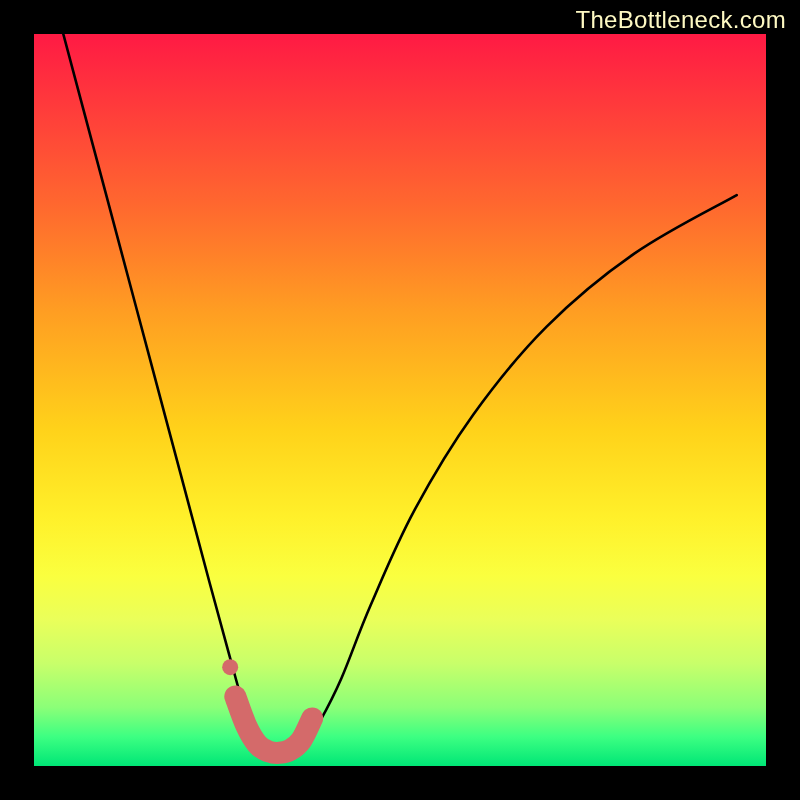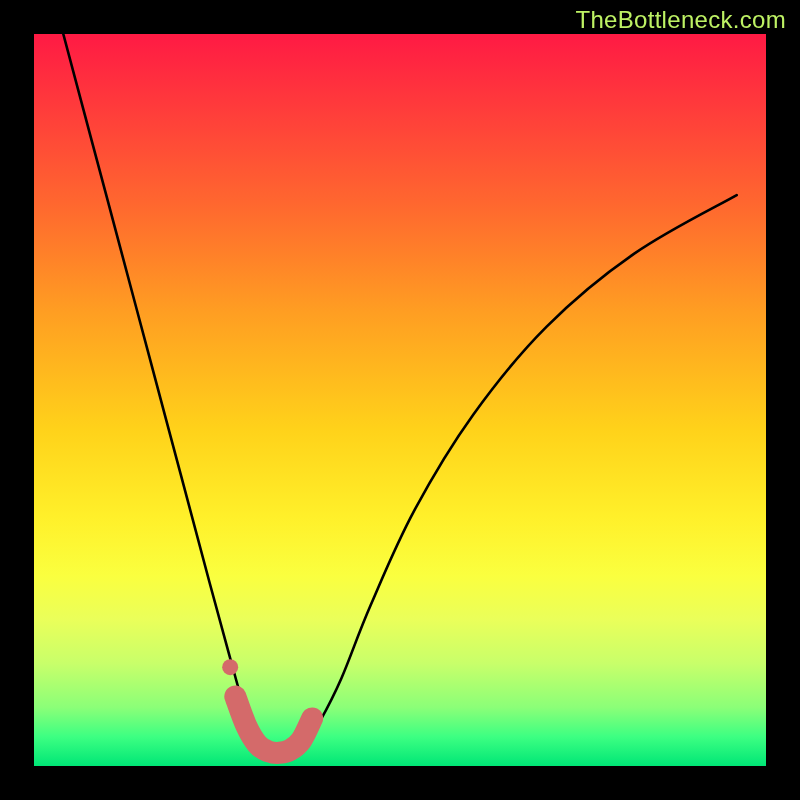--- a/index.html
+++ b/index.html
@@ -40,21 +40,21 @@
       #3dff82 96%,
       #00e676 100%
     );
   }
   .watermark {
     position: absolute;
     top: 6px;
     right: 14px;
     font-size: 24px;
     font-weight: 500;
-    color: #bef264;
+    color: #fef9c3;
     letter-spacing: 0.3px;
     user-select: none;
   }
   .svg-layer {
     position: absolute;
     left: 34px;
     top: 34px;
     width: 732px;
     height: 732px;
     pointer-events: none;

